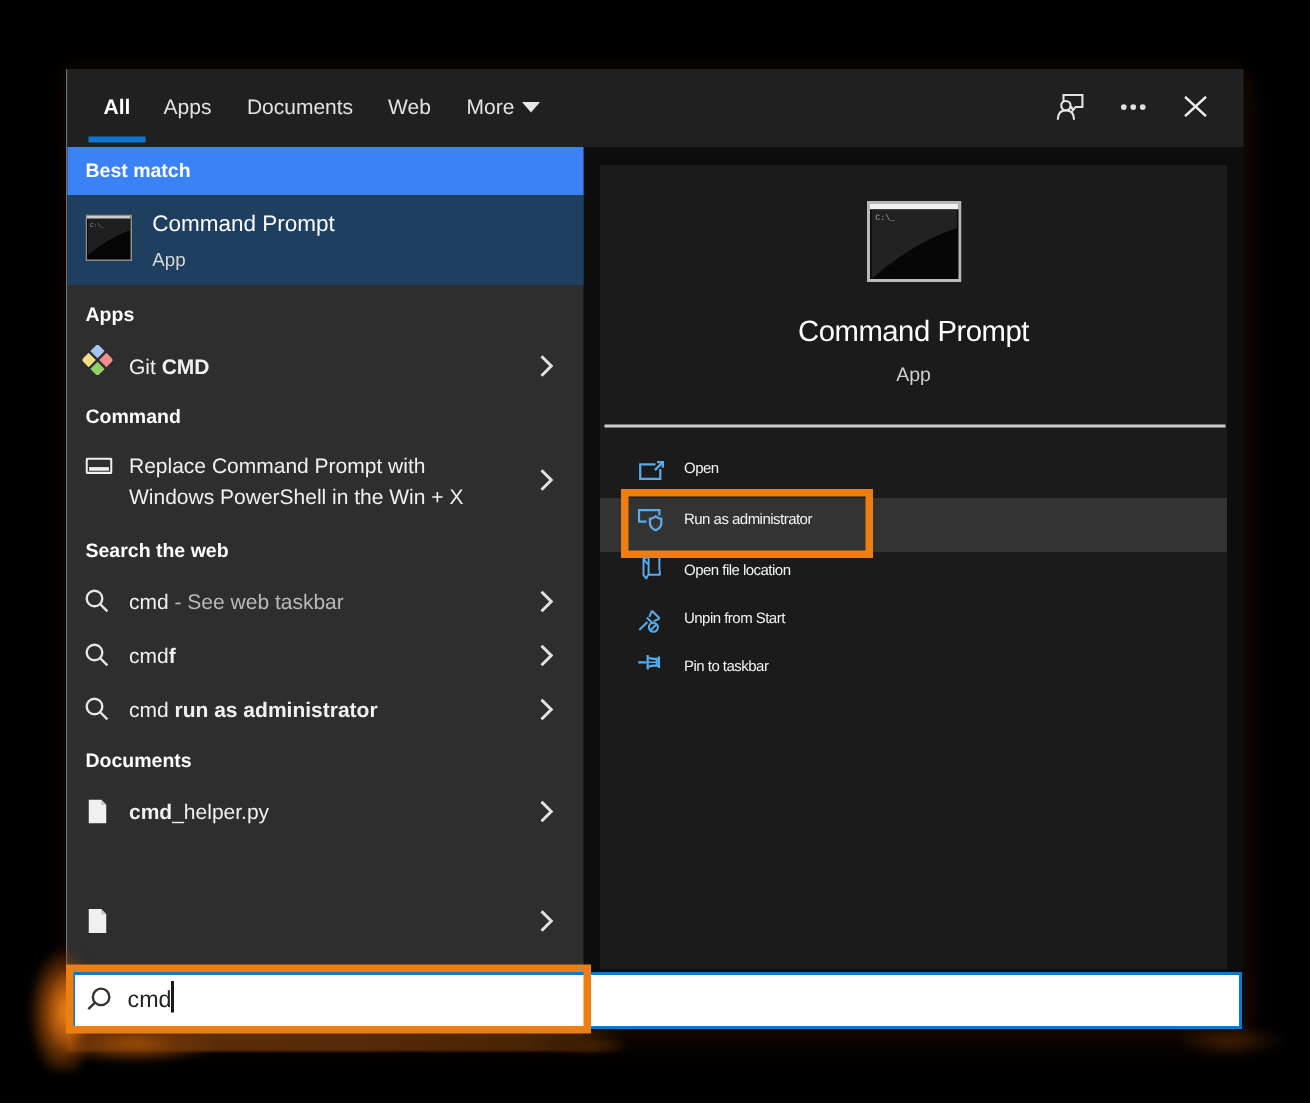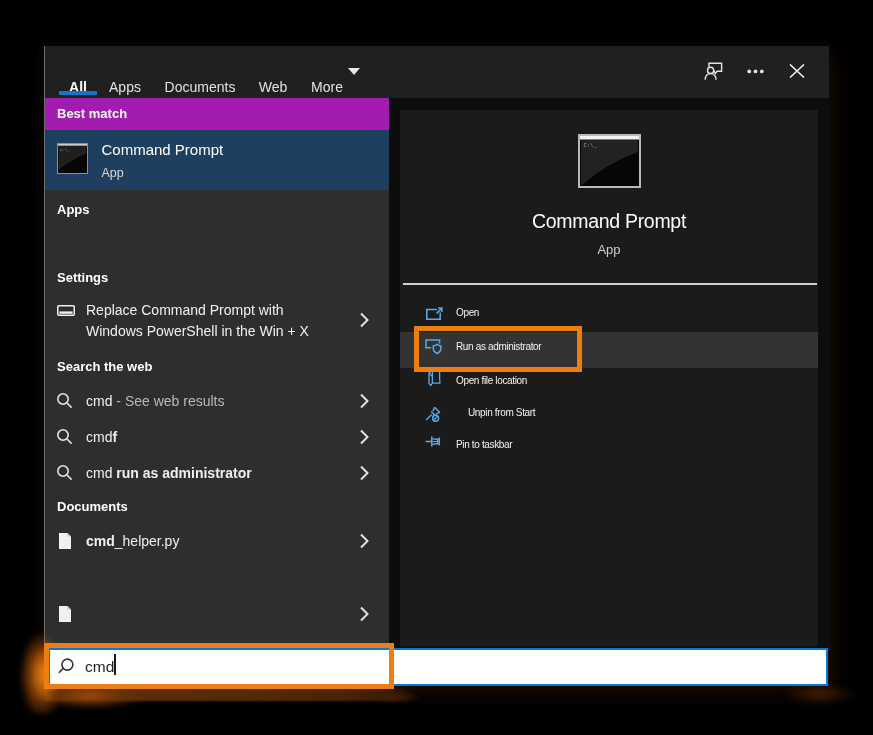--- a/index.html
+++ b/index.html
@@ -5,29 +5,29 @@
   html,body{margin:0;padding:0;background:#000;}
   *{box-sizing:border-box;}
   #canvas{position:relative;width:873px;height:735px;background:#000;overflow:hidden;
     font-family:"Liberation Sans", sans-serif;}
   .abs{position:absolute;}
   #win{position:absolute;left:44px;top:46px;width:785px;height:640px;background:#0d0d0d;
     border-left:1px solid #6e6e6e;
     box-shadow:0 0 12px 2px rgba(42,21,0,0.4), 7px 12px 18px 2px rgba(40,20,0,0.35);}
   
   #topbar{position:absolute;left:0;top:0;width:784px;height:52px;background:#202020;}
-  .tab{position:absolute;top:0;height:68px;color:#e2e2e2;font-size:14px;line-height:50px;text-align:center;margin-top:16px;}
+  .tab{position:absolute;top:0;height:68px;color:#e2e2e2;font-size:14px;line-height:50px;text-align:center;}
   #underline{position:absolute;left:14px;top:45px;width:38px;height:4px;background:#0f77d0;}
   
   #leftpanel{position:absolute;left:0;top:52px;width:344px;height:595px;background:#2e2e2e;}
   .seclabel{position:absolute;left:12px;color:#fff;font-weight:bold;font-size:13px;line-height:14px;}
   .row{position:absolute;left:0;width:344px;height:36px;}
   .itemtext{position:absolute;left:41px;top:0;color:#f0f0f0;font-size:14px;white-space:nowrap;line-height:36px;}
   .chev{position:absolute;left:314px;}
-  #bestmatch{position:absolute;left:0;top:0px;width:344px;height:32px;background:#a21caf;}
+  #bestmatch{position:absolute;left:0;top:0px;width:344px;height:32px;background:#3b82f6;}
   #bluerow{position:absolute;left:0;top:32px;width:344px;height:60px;background:#1e3f5f;}
   
   #rightcard{position:absolute;left:355px;top:64px;width:418px;height:536px;background:#1b1b1b;}
   #rc-sep{position:absolute;left:3px;top:173px;width:414px;height:2px;background:#cfcfcf;}
   .action{position:absolute;left:56px;color:#f2f2f2;font-size:10px;letter-spacing:-0.35px;white-space:nowrap;}
   .aicon{position:absolute;left:26px;}
   #hirow{position:absolute;left:0;top:222px;width:418px;height:36px;background:#333;}
   
   #searchbar{position:absolute;left:48px;top:648px;width:780px;height:38px;background:#fff;border:2px solid #0a79cf;z-index:28;}
   #orangebox1{position:absolute;left:44px;top:643px;width:350px;height:45.5px;border:5.7px solid #ee7d12;z-index:30;}
@@ -74,21 +74,21 @@
       </svg>
       <div class="action" style="top:264px;line-height:14px;">Open file location</div>
       <svg class="aicon" style="left:27.5px;top:260px;" width="14" height="17" viewBox="0 0 14 17">
         <g stroke="#5aabea" stroke-width="1.3" fill="none" stroke-linejoin="round">
           <path d="M1 2.8 L4.4 1 L4.4 12.8 L2.8 15.6 L1 13.4 Z"></path>
           <path d="M1.4 3.4 L4 6.2"></path>
           <path d="M11.6 1 L11.6 10.4"></path>
           <path d="M4.4 13.2 L11.9 13.2 L11.9 10.4"></path>
         </g>
       </svg>
-      <div class="action" style="top:296px;line-height:14px;margin-left:12px;">Unpin from Start</div>
+      <div class="action" style="top:296px;line-height:14px;">Unpin from Start</div>
       <svg class="aicon" style="left:25px;top:296px;" width="16" height="16" viewBox="0 0 16 16">
         <g stroke="#5aabea" stroke-width="1.4" fill="none">
           <path d="M9.6 1.2 L14.8 6.4"></path>
           <path d="M9.6 1.2 L7.9 5.2 M14.8 6.4 L10.8 8.1"></path>
           <path d="M6.2 5.6 L10.4 9.8"></path>
           <path d="M6.6 8.6 L1.2 14"></path>
           <circle cx="10.6" cy="12.2" r="3"></circle>
           <path d="M8.5 14.3 L12.7 10.1"></path>
         </g>
       </svg>
@@ -136,40 +136,54 @@
           <rect x="0.5" y="0.5" width="30" height="30" fill="#050505" stroke="#8f8f8f" stroke-width="1"></rect>
           <rect x="1" y="1" width="29" height="1.7" fill="#cccccc"></rect>
           <path d="M1.5 3 L29.5 3 L29.5 10.5 Q15 16 1.5 27 Z" fill="#262626" opacity="0.8"></path>
           <text x="3" y="8" font-size="4" fill="#9a9a9a" font-family="Liberation Mono, monospace">C:\_</text>
         </svg>
         <div class="abs" style="left:56.5px;top:11px;color:#fff;font-size:15px;">Command Prompt</div>
         <div class="abs" style="left:56.5px;top:36px;color:#d8d8d8;font-size:12.5px;">App</div>
       </div>
 
       <div class="seclabel" style="top:105px;">Apps</div>
-
-      <div class="seclabel" style="top:173px;">Settings</div>
+      <div class="row" style="top:128px;">
+        <svg class="abs" style="left:10px;top:4px;" width="20" height="20" viewBox="0 0 20 20">
+          <g transform="rotate(45 10 10)">
+            <rect x="2.4" y="10.8" width="6.8" height="6.8" fill="#f2dc85"></rect>
+            <rect x="10.8" y="2.4" width="6.8" height="6.8" fill="#ef8d8d"></rect>
+            <rect x="2.4" y="2.4" width="6.8" height="6.8" fill="#a5c4ee"></rect>
+            <rect x="10.8" y="10.8" width="6.8" height="6.8" fill="#92d06b"></rect>
+          </g>
+        </svg>
+        <span class="itemtext">Git <b>CMD</b></span>
+        <svg class="chev" style="top:10px;" width="10" height="16" viewBox="0 0 10 16">
+            <path d="M2 1.5 L8.5 8 L2 14.5" stroke="#e2e2e2" stroke-width="2" fill="none"></path>
+          </svg>
+      </div>
+
+      <div class="seclabel" style="top:173px;">Command</div>
       <div class="row" style="top:196px;height:52px;">
         <svg class="abs" style="left:12px;top:11px;" width="18" height="11" viewBox="0 0 18 11">
           <rect x="0.75" y="0.75" width="16.5" height="9.5" rx="1" fill="none" stroke="#f0f0f0" stroke-width="1.5"></rect>
           <rect x="2.4" y="6.4" width="13.2" height="2.4" fill="#f0f0f0"></rect>
         </svg>
         <span class="itemtext" style="line-height:20.5px;top:6px;">Replace Command Prompt with<br>Windows PowerShell in the Win + X</span>
         <svg class="chev" style="top:18px;" width="10" height="16" viewBox="0 0 10 16">
             <path d="M2 1.5 L8.5 8 L2 14.5" stroke="#e2e2e2" stroke-width="2" fill="none"></path>
           </svg>
       </div>
 
       <div class="seclabel" style="top:262px;">Search the web</div>
       <div class="row" style="top:285px;">
         <svg class="abs mag" style="left:11px;top:9px;" width="17" height="17" viewBox="0 0 17 17">
             <circle cx="7" cy="7" r="5.2" stroke="#e6e6e6" stroke-width="1.6" fill="none"></circle>
             <path d="M11 11 L15.6 15.6" stroke="#e6e6e6" stroke-width="1.6"></path>
           </svg>
-        <span class="itemtext">cmd <span style="color:#b9b9b9;">- See web results</span></span>
+        <span class="itemtext">cmd <span style="color:#b9b9b9;">- See web taskbar</span></span>
         <svg class="chev" style="top:10px;" width="10" height="16" viewBox="0 0 10 16">
             <path d="M2 1.5 L8.5 8 L2 14.5" stroke="#e2e2e2" stroke-width="2" fill="none"></path>
           </svg>
       </div>
       <div class="row" style="top:321px;">
         <svg class="abs mag" style="left:11px;top:9px;" width="17" height="17" viewBox="0 0 17 17">
             <circle cx="7" cy="7" r="5.2" stroke="#e6e6e6" stroke-width="1.6" fill="none"></circle>
             <path d="M11 11 L15.6 15.6" stroke="#e6e6e6" stroke-width="1.6"></path>
           </svg>
         <span class="itemtext">cmd<b>f</b></span>

